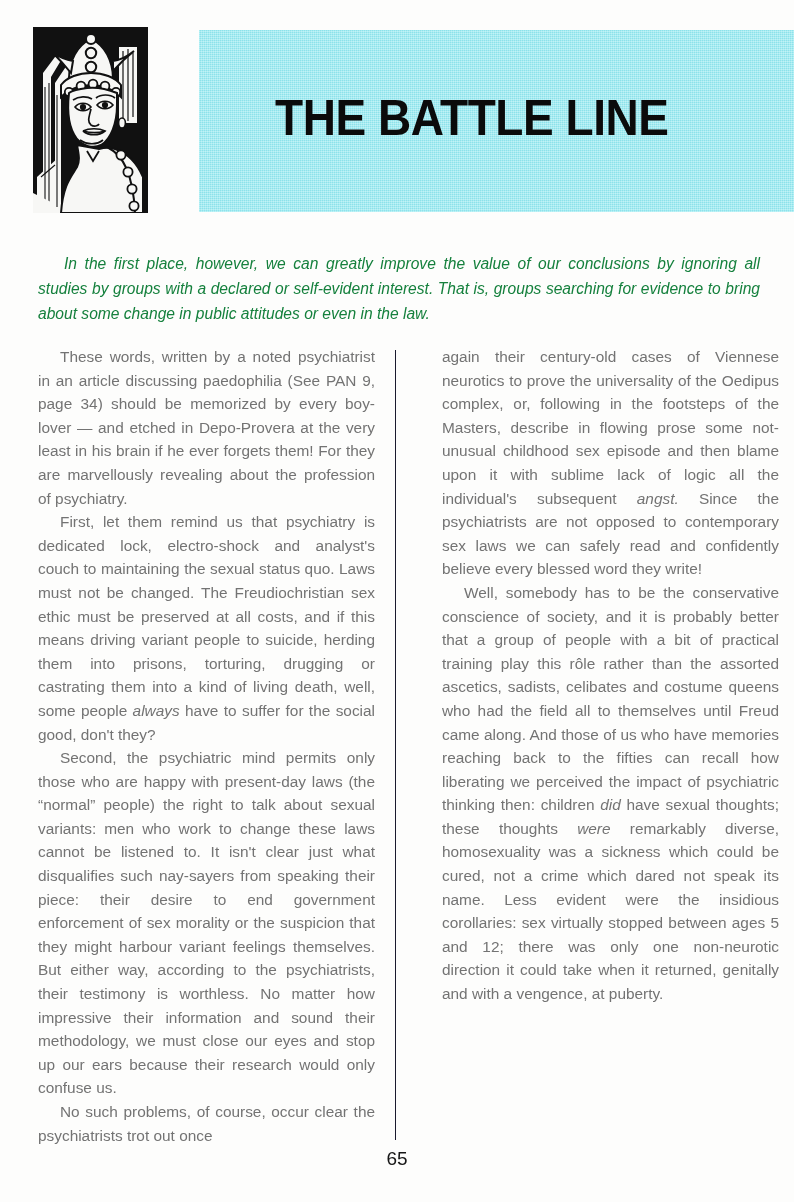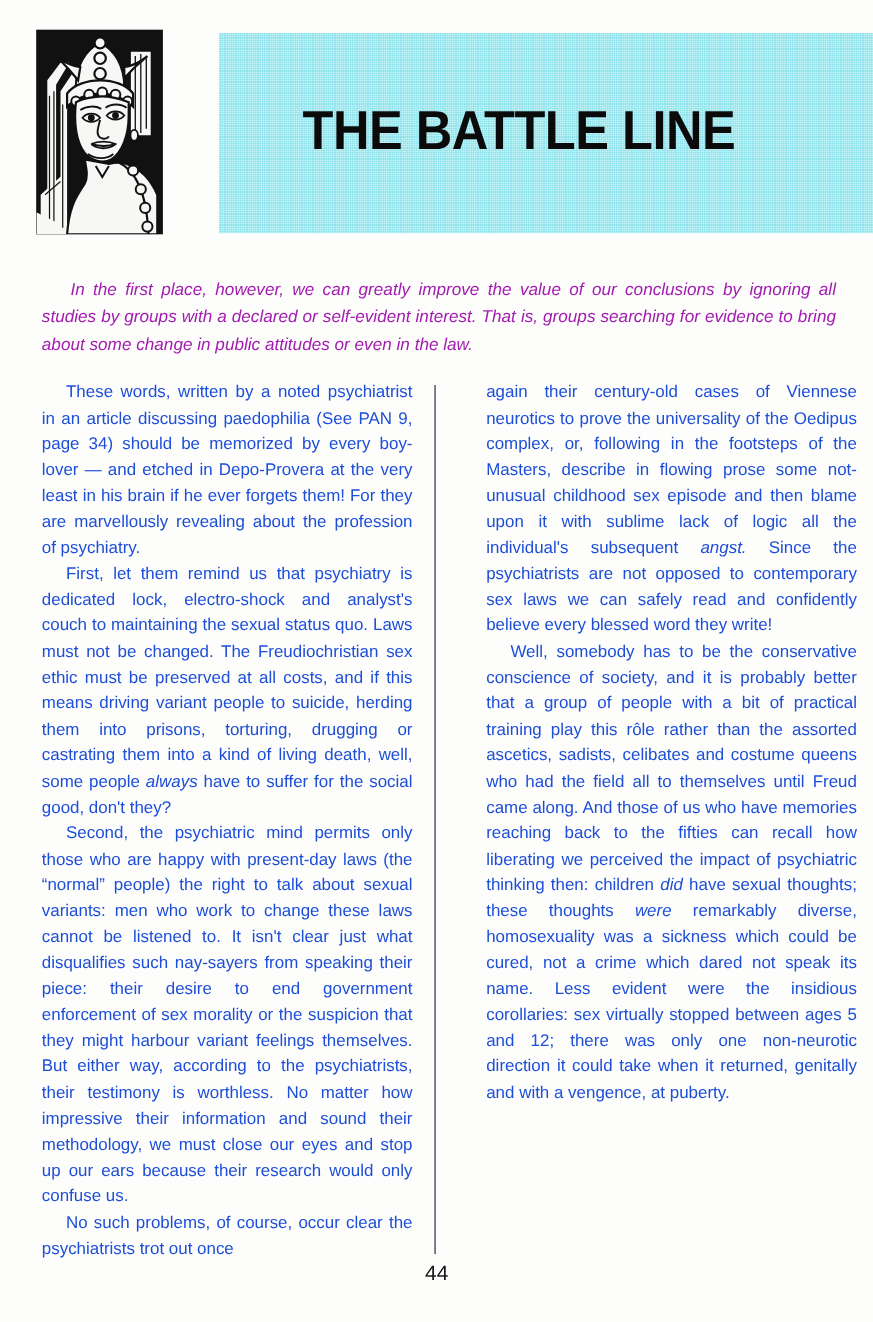--- a/index.html
+++ b/index.html
@@ -75,42 +75,42 @@
   #standfirst {
     position: absolute;
     left: 38px;
     top: 251px;
     width: 722px;
     margin: 0;
     font-family: "Liberation Sans", sans-serif;
     font-style: italic;
     font-size: 15.6px;
     line-height: 25px;
-    color: #a21caf;
+    color: #15803d;
     text-align: justify;
     text-indent: 26px;
     hyphens: none;
   }
 
   
   #columns {
     position: absolute;
     left: 38px;
     top: 345px;
     width: 722px;
     height: 790px;
   }
   .col {
     position: absolute;
     top: 0;
     width: 337px;
     font-family: "Liberation Sans", sans-serif;
     font-size: 15.4px;
     line-height: 23.6px;
-    color: #1d4ed8;
+    color: #737373;
     text-align: justify;
     text-justify: inter-word;
   }
   #col-left  { left: 0; }
   #col-right { left: 404px; }
   .col p {
     margin: 0;
     text-indent: 22px;
   }
   .col p.cont {
@@ -242,15 +242,15 @@
         <p>First, let them remind us that psychiatry is dedicated lock, electro-shock and analyst's couch to maintaining the sexual status quo. Laws must not be changed. The Freudiochristian sex ethic must be preserved at all costs, and if this means driving variant people to suicide, herding them into prisons, torturing, drugging or castrating them into a kind of living death, well, some people <em>always</em> have to suffer for the social good, don't they?</p>
         <p>Second, the psychiatric mind permits only those who are happy with present-day laws (the “normal” people) the right to talk about sexual variants: men who work to change these laws cannot be listened to. It isn't clear just what disqualifies such nay-sayers from speaking their piece: their desire to end government enforcement of sex morality or the suspicion that they might harbour variant feelings themselves. But either way, according to the psychiatrists, their testimony is worthless. No matter how impressive their information and sound their methodology, we must close our eyes and stop up our ears because their research would only confuse us.</p>
         <p>No such problems, of course, occur clear the psychiatrists trot out once</p>
       </div>
     <div class="col" id="col-right">
         <p class="cont">again their century-old cases of Viennese neurotics to prove the universality of the Oedipus complex, or, following in the footsteps of the Masters, describe in flowing prose some not-unusual childhood sex episode and then blame upon it with sublime lack of logic all the individual's subsequent <em>angst.</em> Since the psychiatrists are not opposed to contemporary sex laws we can safely read and confidently believe every blessed word they write!</p>
         <p>Well, somebody has to be the conservative conscience of society, and it is probably better that a group of people with a bit of practical training play this rôle rather than the assorted ascetics, sadists, celibates and costume queens who had the field all to themselves until Freud came along. And those of us who have memories reaching back to the fifties can recall how liberating we perceived the impact of psychiatric thinking then: children <em>did</em> have sexual thoughts; these thoughts <em>were</em> remarkably diverse, homosexuality was a sickness which could be cured, not a crime which dared not speak its name. Less evident were the insidious corollaries: sex virtually stopped between ages 5 and 12; there was only one non-neurotic direction it could take when it returned, genitally and with a vengence, at puberty.</p>
       </div>
   </div>
 
-  <div id="folio">44</div>
+  <div id="folio">65</div>
 
 </div>
 
 </body></html>

